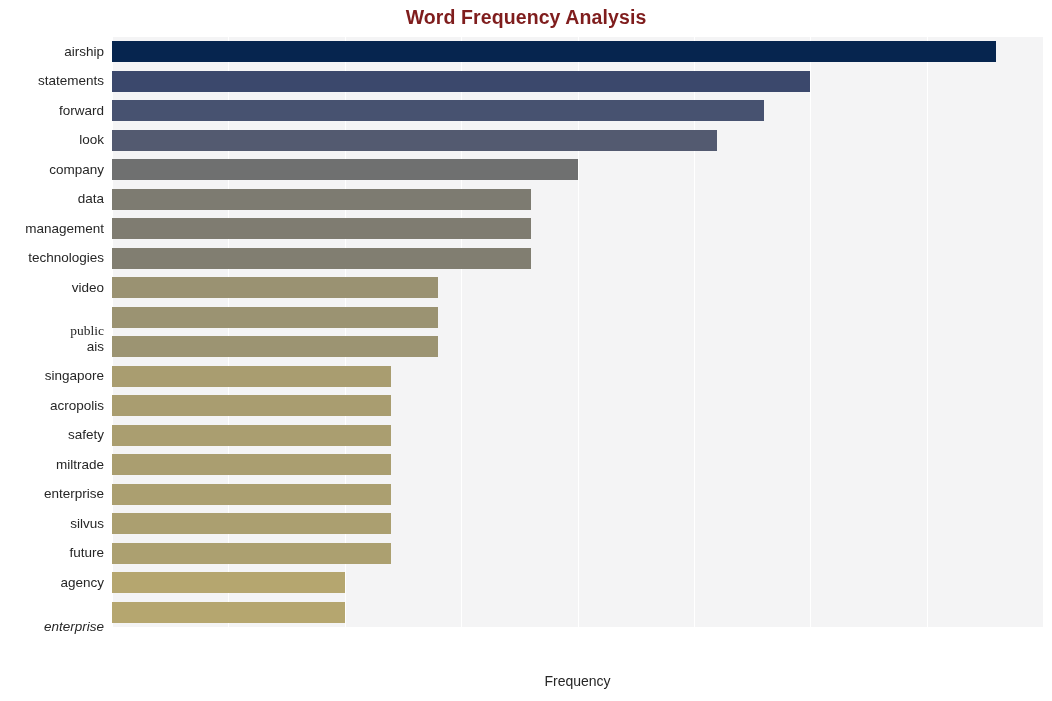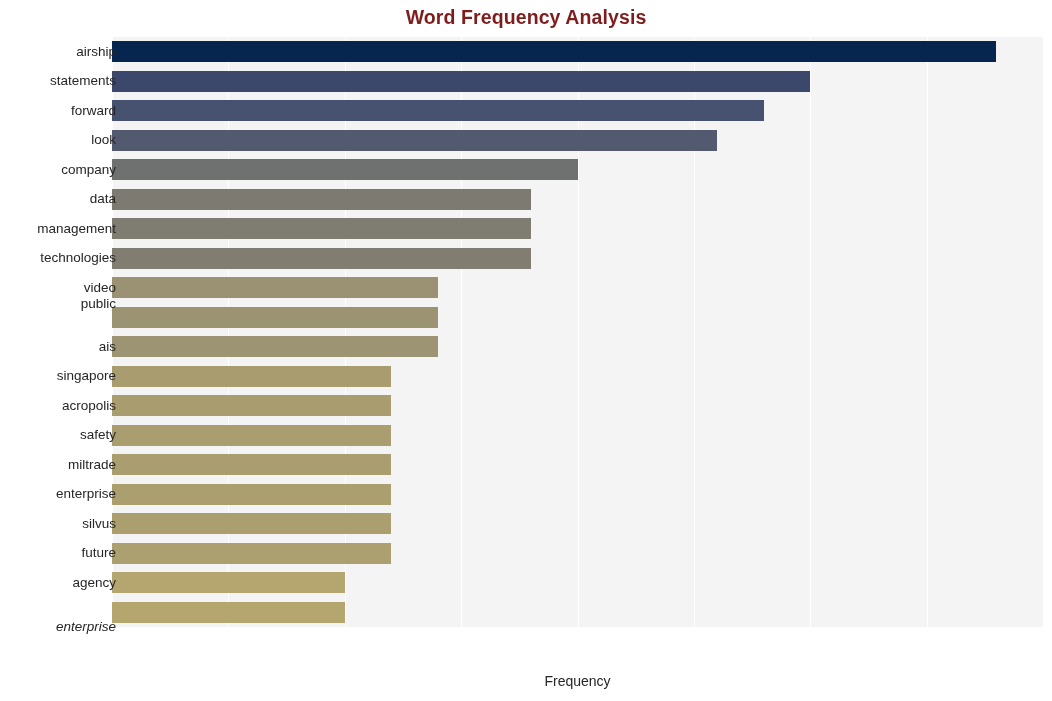--- a/index.html
+++ b/index.html
@@ -56,21 +56,20 @@
     position: absolute;
     height: 21px;
     left: 0;
   }
   #ylabels {
     position: absolute;
     left: 0;
     top: 37px;
     width: 104px;
     height: 590px;
-    margin-left: 12px;
   }
   .ytick-label {
     position: absolute;
     right: 0;
     width: 104px;
     text-align: right;
     font-size: 13.5px;
     color: #262626;
     line-height: 16px;
   }
@@ -144,21 +143,21 @@
   <div id="ylabels">
       <div class="ytick-label" style="top: 6.75px;">airship</div>
       <div class="ytick-label" style="top: 36.25px;">statements</div>
       <div class="ytick-label" style="top: 65.75px;">forward</div>
       <div class="ytick-label" style="top: 95.25px;">look</div>
       <div class="ytick-label" style="top: 124.75px;">company</div>
       <div class="ytick-label" style="top: 154.25px;">data</div>
       <div class="ytick-label" style="top: 183.75px;">management</div>
       <div class="ytick-label" style="top: 213.25px;">technologies</div>
       <div class="ytick-label" style="top: 242.75px;">video</div>
-      <div class="ytick-label" style="top: 259px;">public</div>
+      <div class="ytick-label" style="top: 286px; font-family: Liberation Serif, serif;">public</div>
       <div class="ytick-label" style="top: 301.75px;">ais</div>
       <div class="ytick-label" style="top: 331.25px;">singapore</div>
       <div class="ytick-label" style="top: 360.75px;">acropolis</div>
       <div class="ytick-label" style="top: 390.25px;">safety</div>
       <div class="ytick-label" style="top: 419.75px;">miltrade</div>
       <div class="ytick-label" style="top: 449.25px;">enterprise</div>
       <div class="ytick-label" style="top: 478.75px;">silvus</div>
       <div class="ytick-label" style="top: 508.25px; padding-left: 44px;">future</div>
       <div class="ytick-label" style="top: 537.75px;">agency</div>
       <div class="ytick-label" style="top: 582px; font-style: italic;">enterprise</div>

